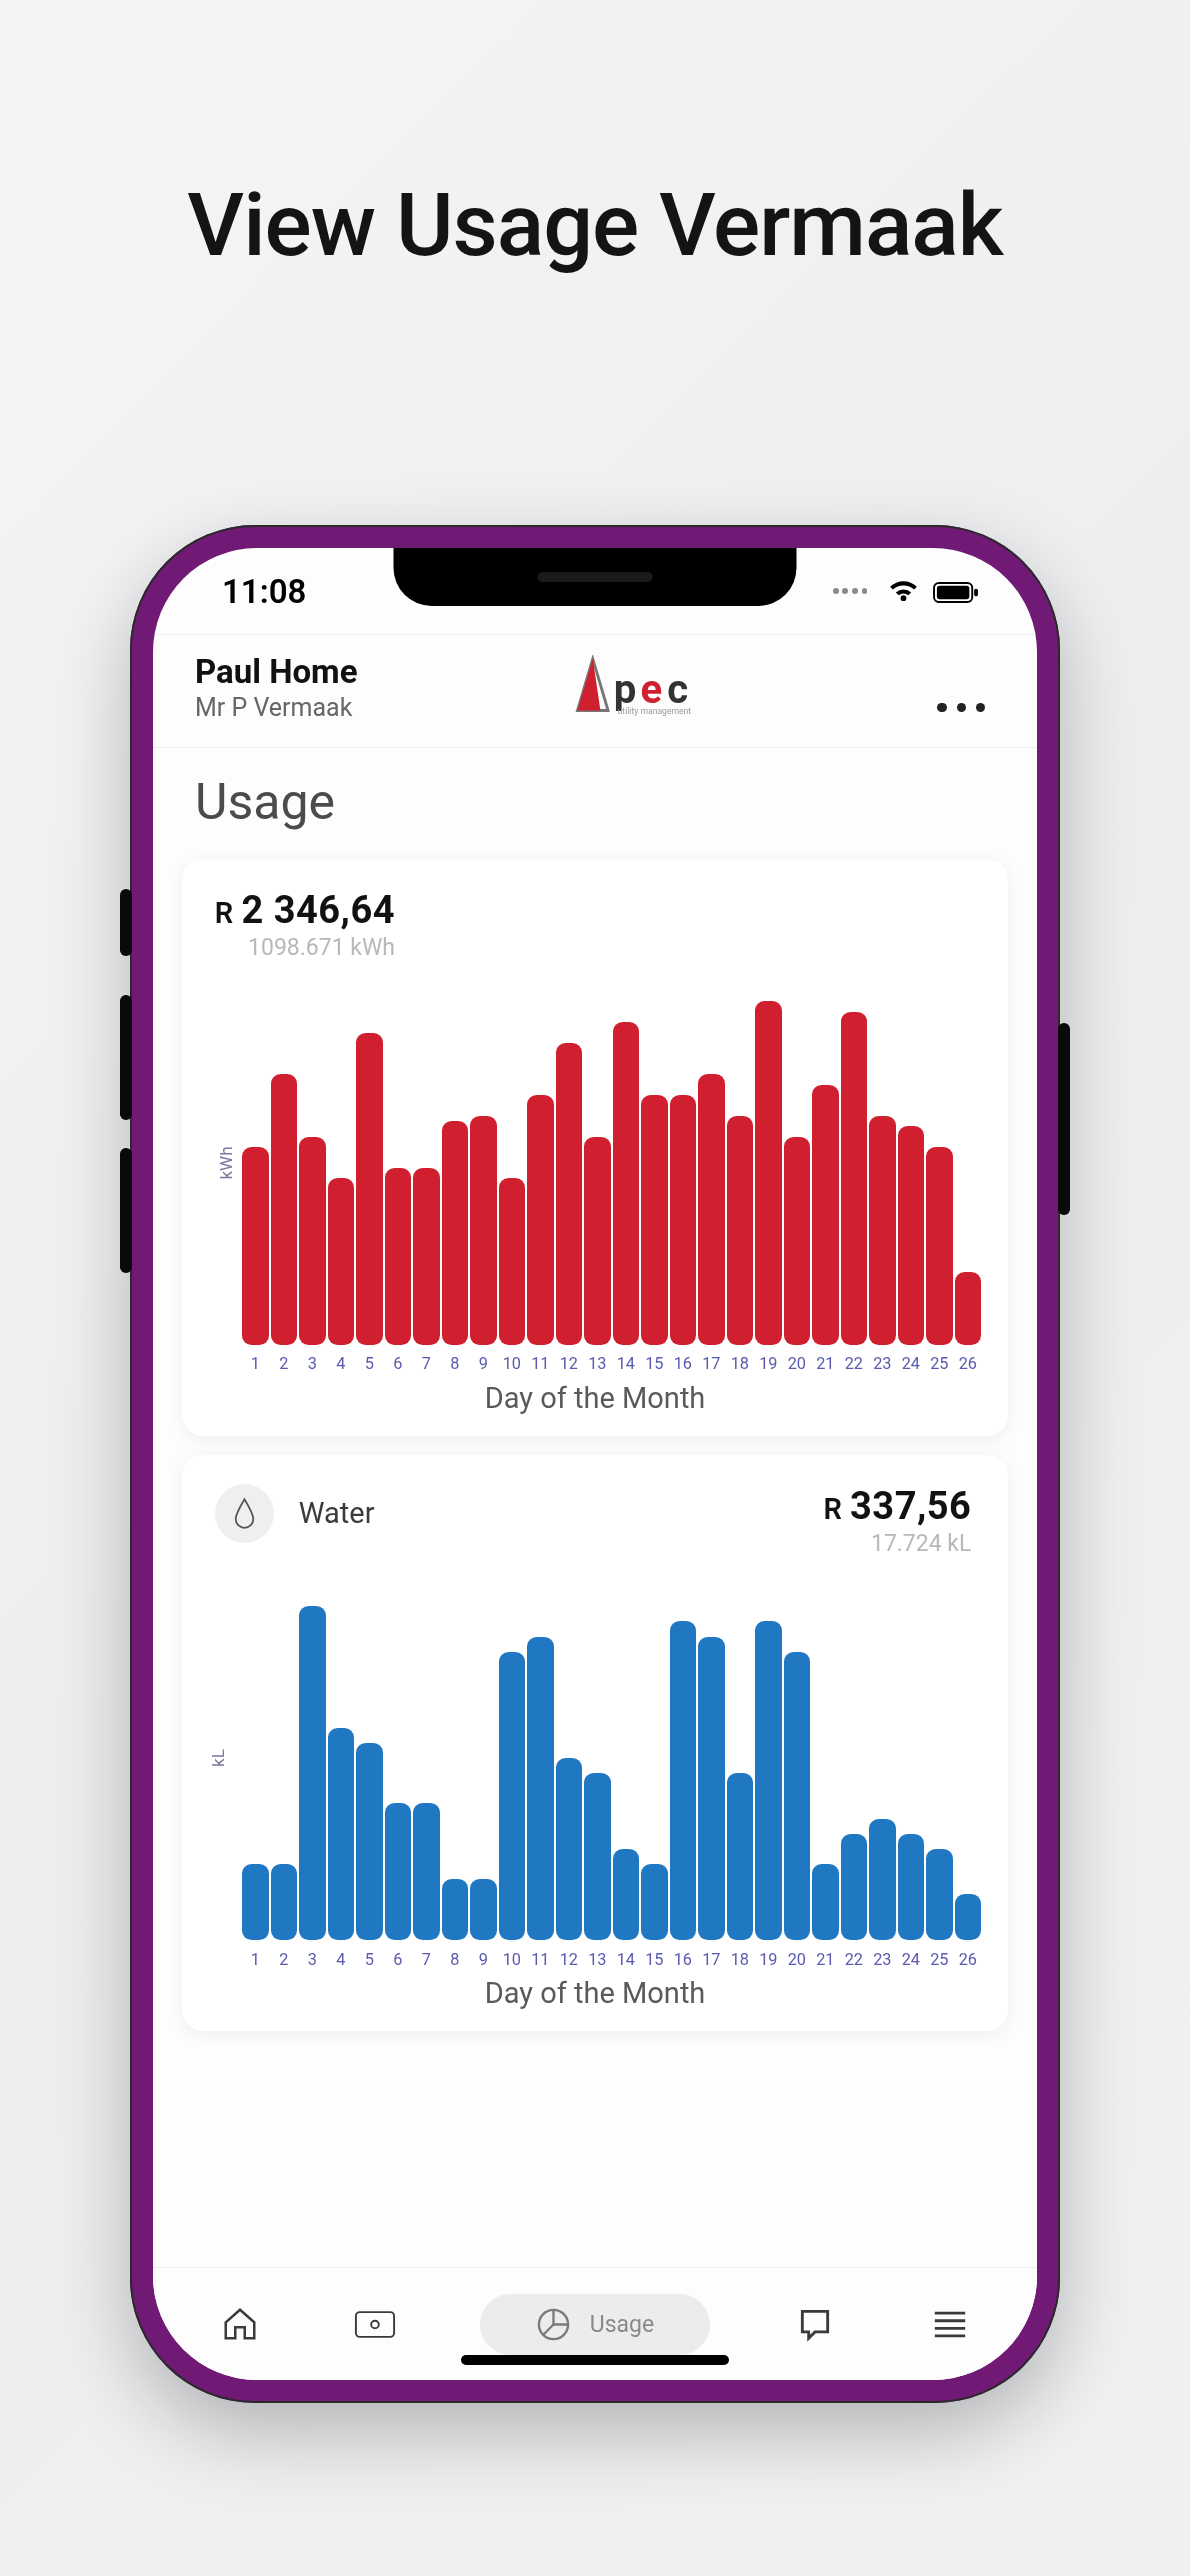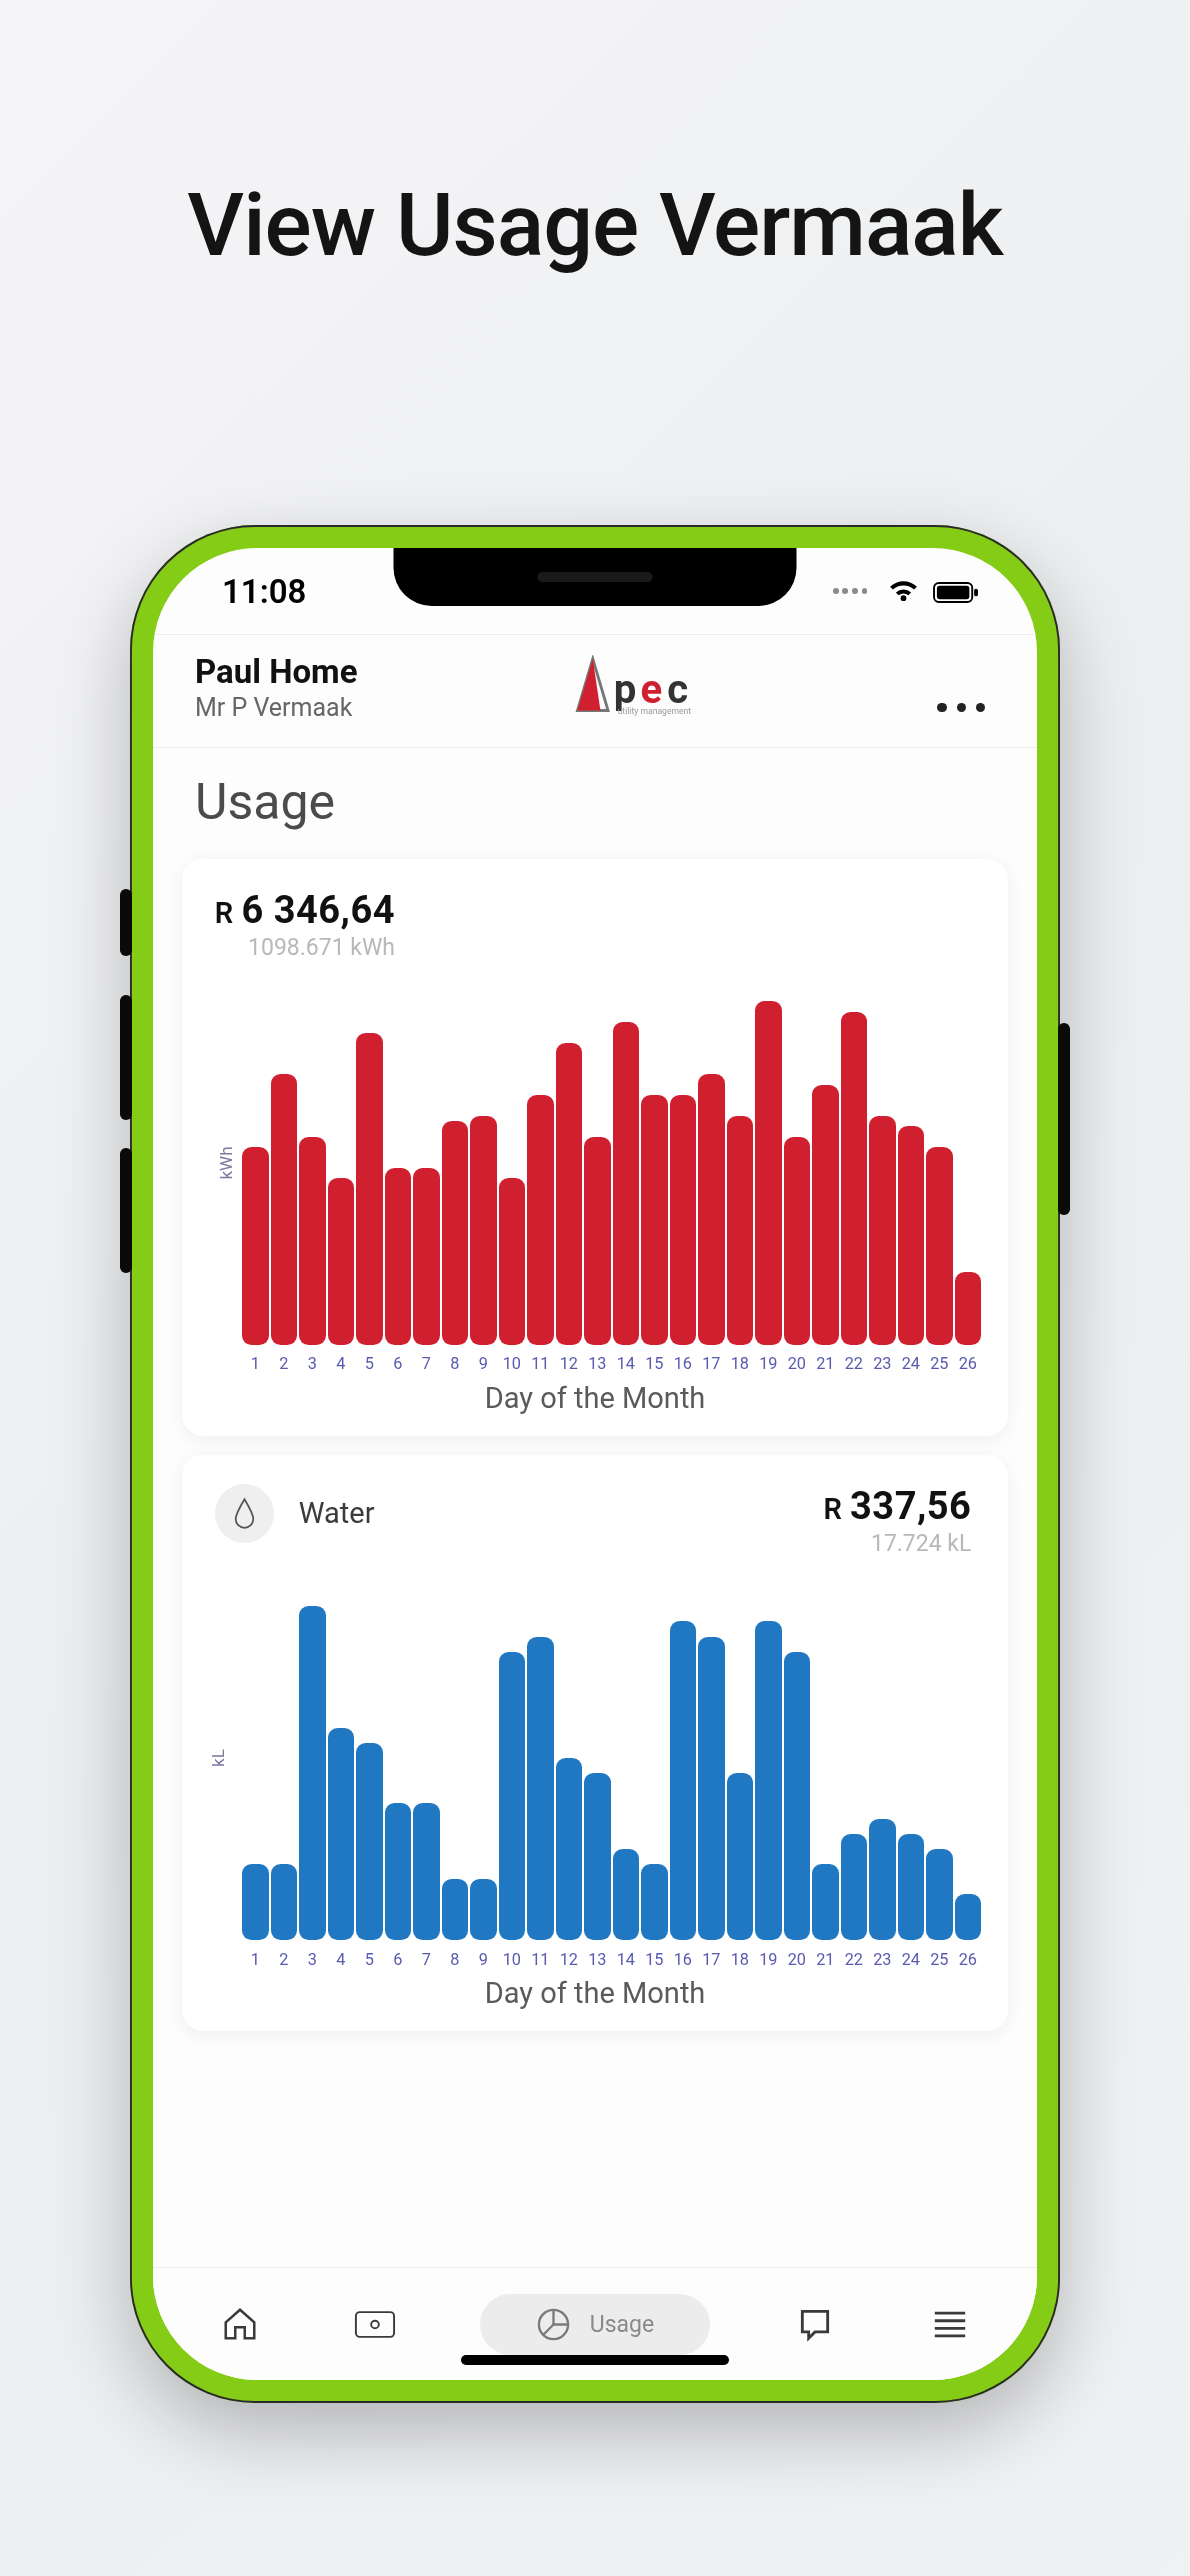--- a/index.html
+++ b/index.html
@@ -15,21 +15,21 @@
     font-size: 88px;
     font-weight: 500;
     color: #141414;
     margin-top: 173px;
     letter-spacing: -1px;
   }
   .phone {
     margin-top: 249px;
     width: 930px;
     height: 1878px;
-    background: #84cc16;
+    background: #701a75;
     border-radius: 125px;
     padding: 23px;
     box-shadow: 0 29px 77px rgba(0,0,0,0.25), inset 0 0 0 1.9px #2a2a2a;
     position: relative;
   }
   .side-btn { position:absolute; background:#0a0a0a; border-radius:5.8px; }
   .sb-l1 { left:-9.6px; top:364px; width:11.5px; height:67px; }
   .sb-l2 { left:-9.6px; top:470px; width:11.5px; height:125px; }
   .sb-l3 { left:-9.6px; top:623px; width:11.5px; height:125px; }
   .sb-r  { right:-9.6px; top:498px; width:11.5px; height:192px; }
@@ -165,21 +165,21 @@
         </div>
     </div>
 
     <div class="page-title">Usage</div>
 
     <div class="content">
 
       <div class="card">
         <div class="card-hdr">
           <div class="card-right">
-            <div class="amt"><span class="cur">R</span><span>6 346,64</span></div>
+            <div class="amt"><span class="cur">R</span><span>2 346,64</span></div>
             <div class="sub">1098.671 kWh</div>
           </div>
         </div>
         <div class="chart-wrap">
           <div class="ylab">kWh</div>
           <div class="chart elec" style="--h:364px">
               <div class="bar" style="height: 54.2857%;"></div>
               <div class="bar" style="height: 74.2857%;"></div>
               <div class="bar" style="height: 57.1429%;"></div>
               <div class="bar" style="height: 45.7143%;"></div>

